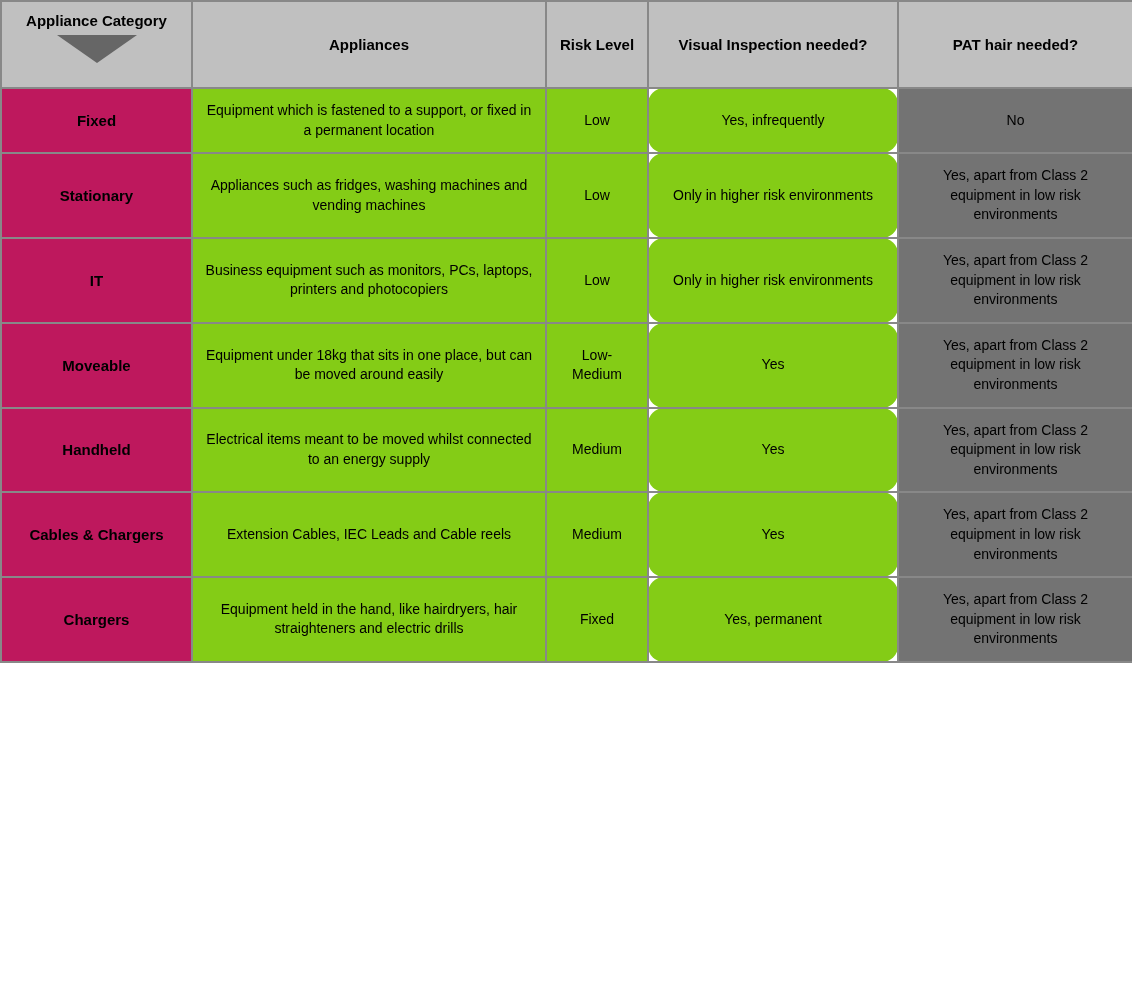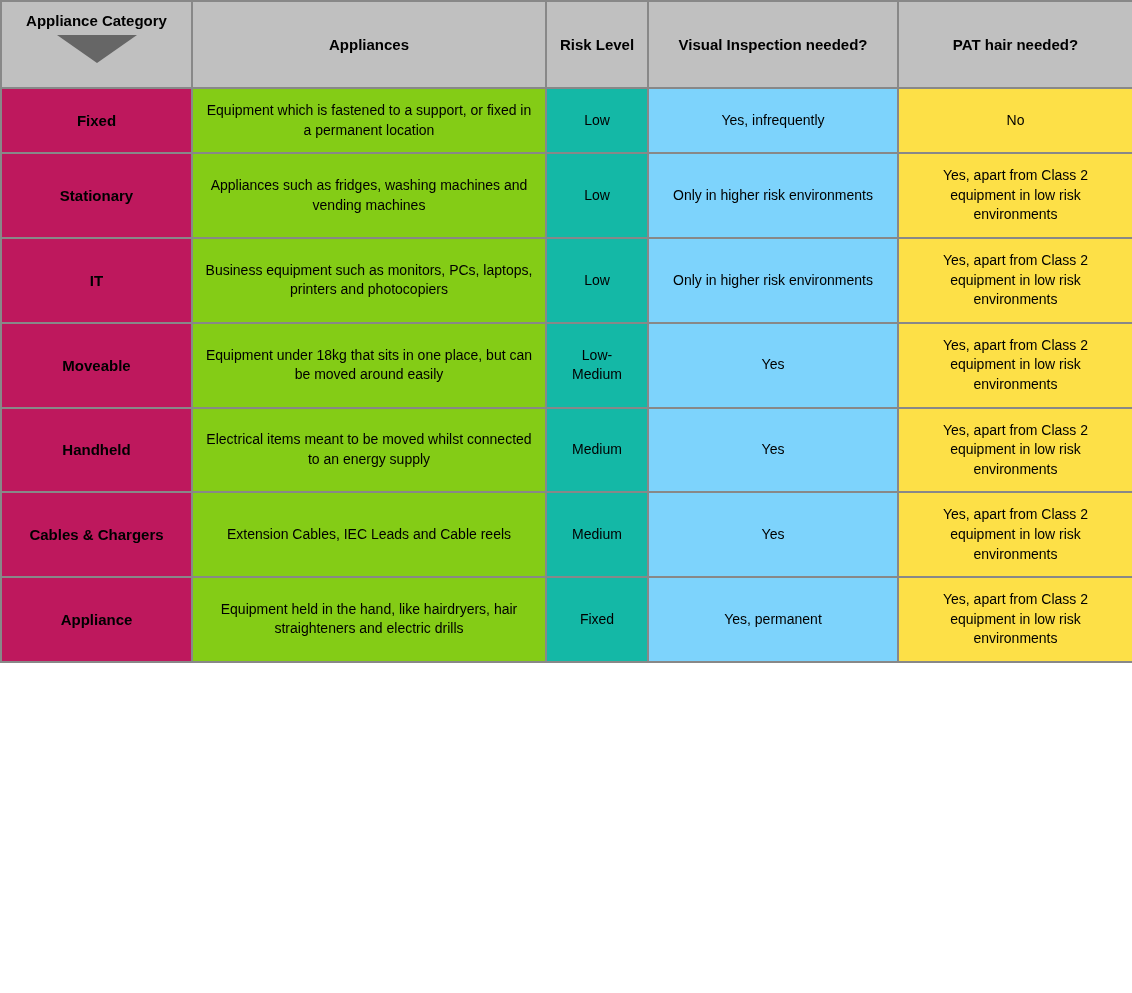--- a/index.html
+++ b/index.html
@@ -42,29 +42,30 @@
     .category-col {
       background-color: #be185d;
       font-weight: bold;
       font-size: 15px;
     }
     .desc-col {
       background-color: #84cc16;
       font-size: 14px;
     }
     .risk-col {
-      background-color: #14b8a6;
+      background-color: #84cc16;
       font-size: 14px;
     }
     .visual-col {
-      background-color: #7dd3fc;
+      background-color: #84cc16;
       font-size: 14px;
+      border-radius: 16px;
     }
     .pat-col {
-      background-color: #fde047;
+      background-color: #737373;
       font-size: 14px;
     }
     .header-category {
       position: relative;
       padding-bottom: 24px;
     }
     .arrow-down {
       width: 0;
       height: 0;
       border-left: 40px solid transparent;
@@ -138,21 +139,21 @@
           <td class="pat-col">Yes, apart from Class 2 equipment in low risk environments</td>
         </tr>
         <tr>
           <td class="category-col">Cables &amp; Chargers</td>
           <td class="desc-col">Extension Cables, IEC Leads and Cable reels</td>
           <td class="risk-col">Medium</td>
           <td class="visual-col">Yes</td>
           <td class="pat-col">Yes, apart from Class 2 equipment in low risk environments</td>
         </tr>
         <tr>
-          <td class="category-col">Appliance</td>
+          <td class="category-col">Chargers</td>
           <td class="desc-col">Equipment held in the hand, like hairdryers, hair straighteners and electric drills</td>
           <td class="risk-col">Fixed</td>
           <td class="visual-col">Yes, permanent</td>
           <td class="pat-col">Yes, apart from Class 2 equipment in low risk environments</td>
         </tr>
       </tbody>
   </table>
 </div>
 
 </body></html>

